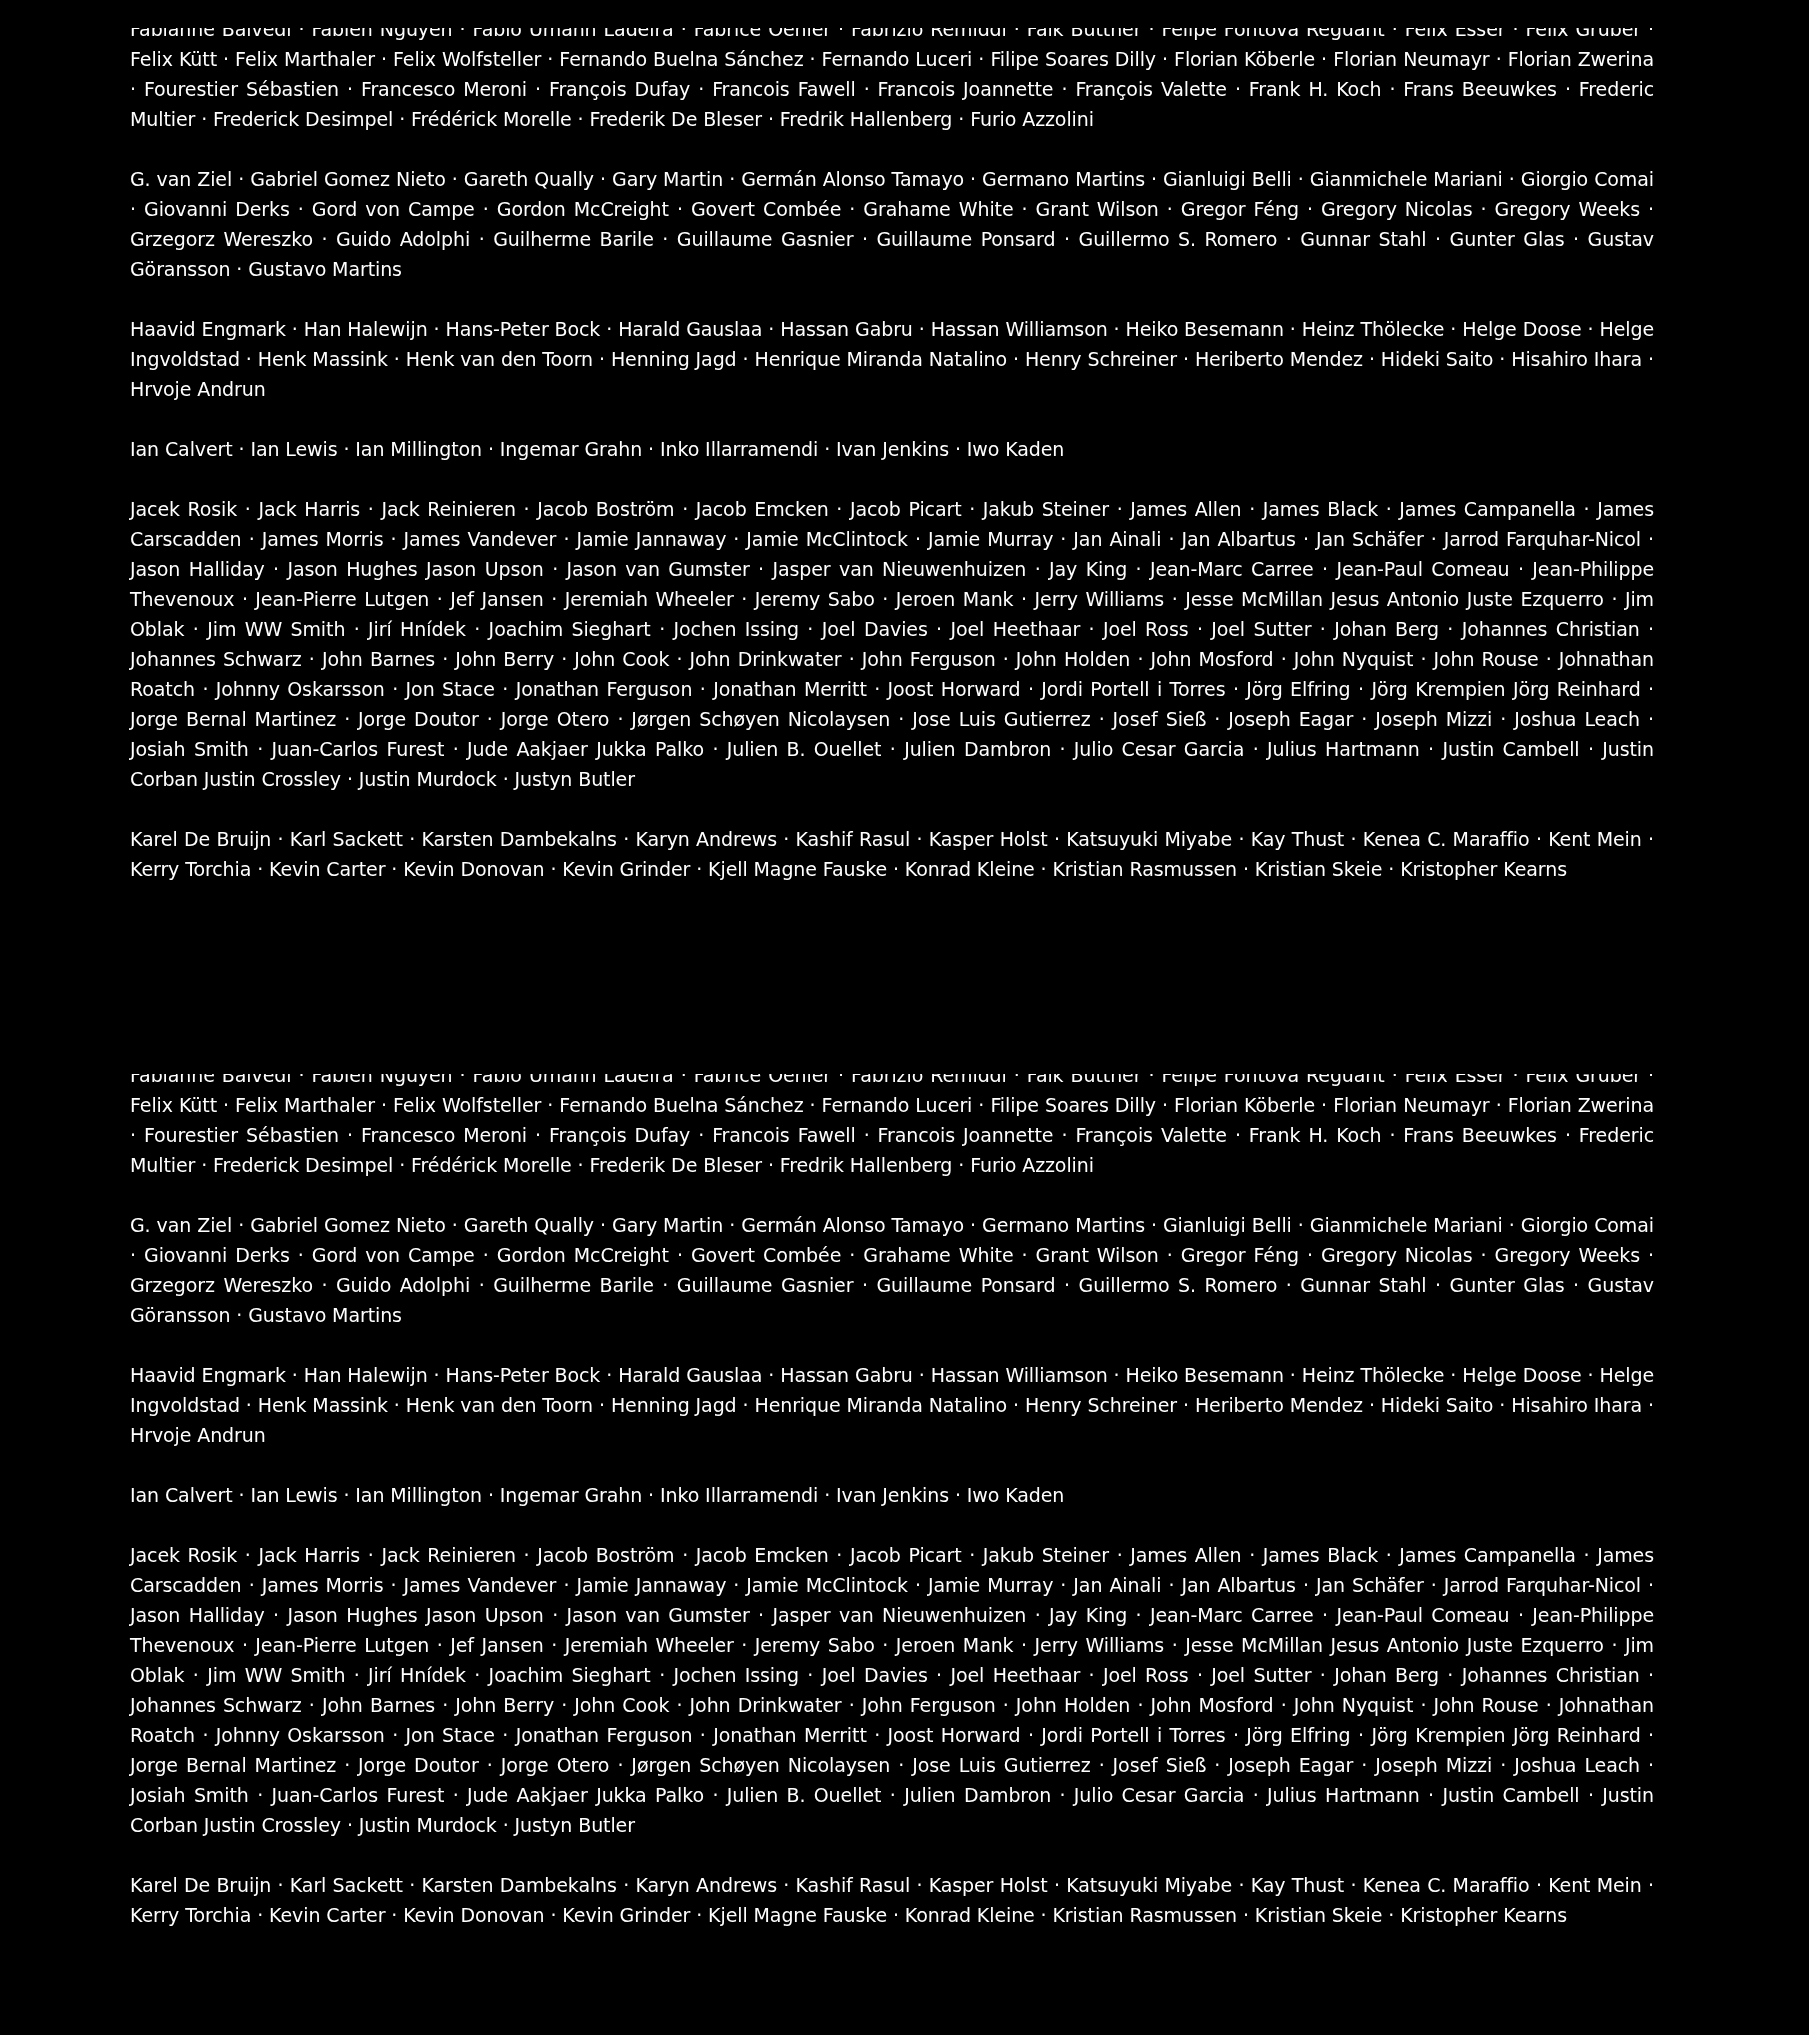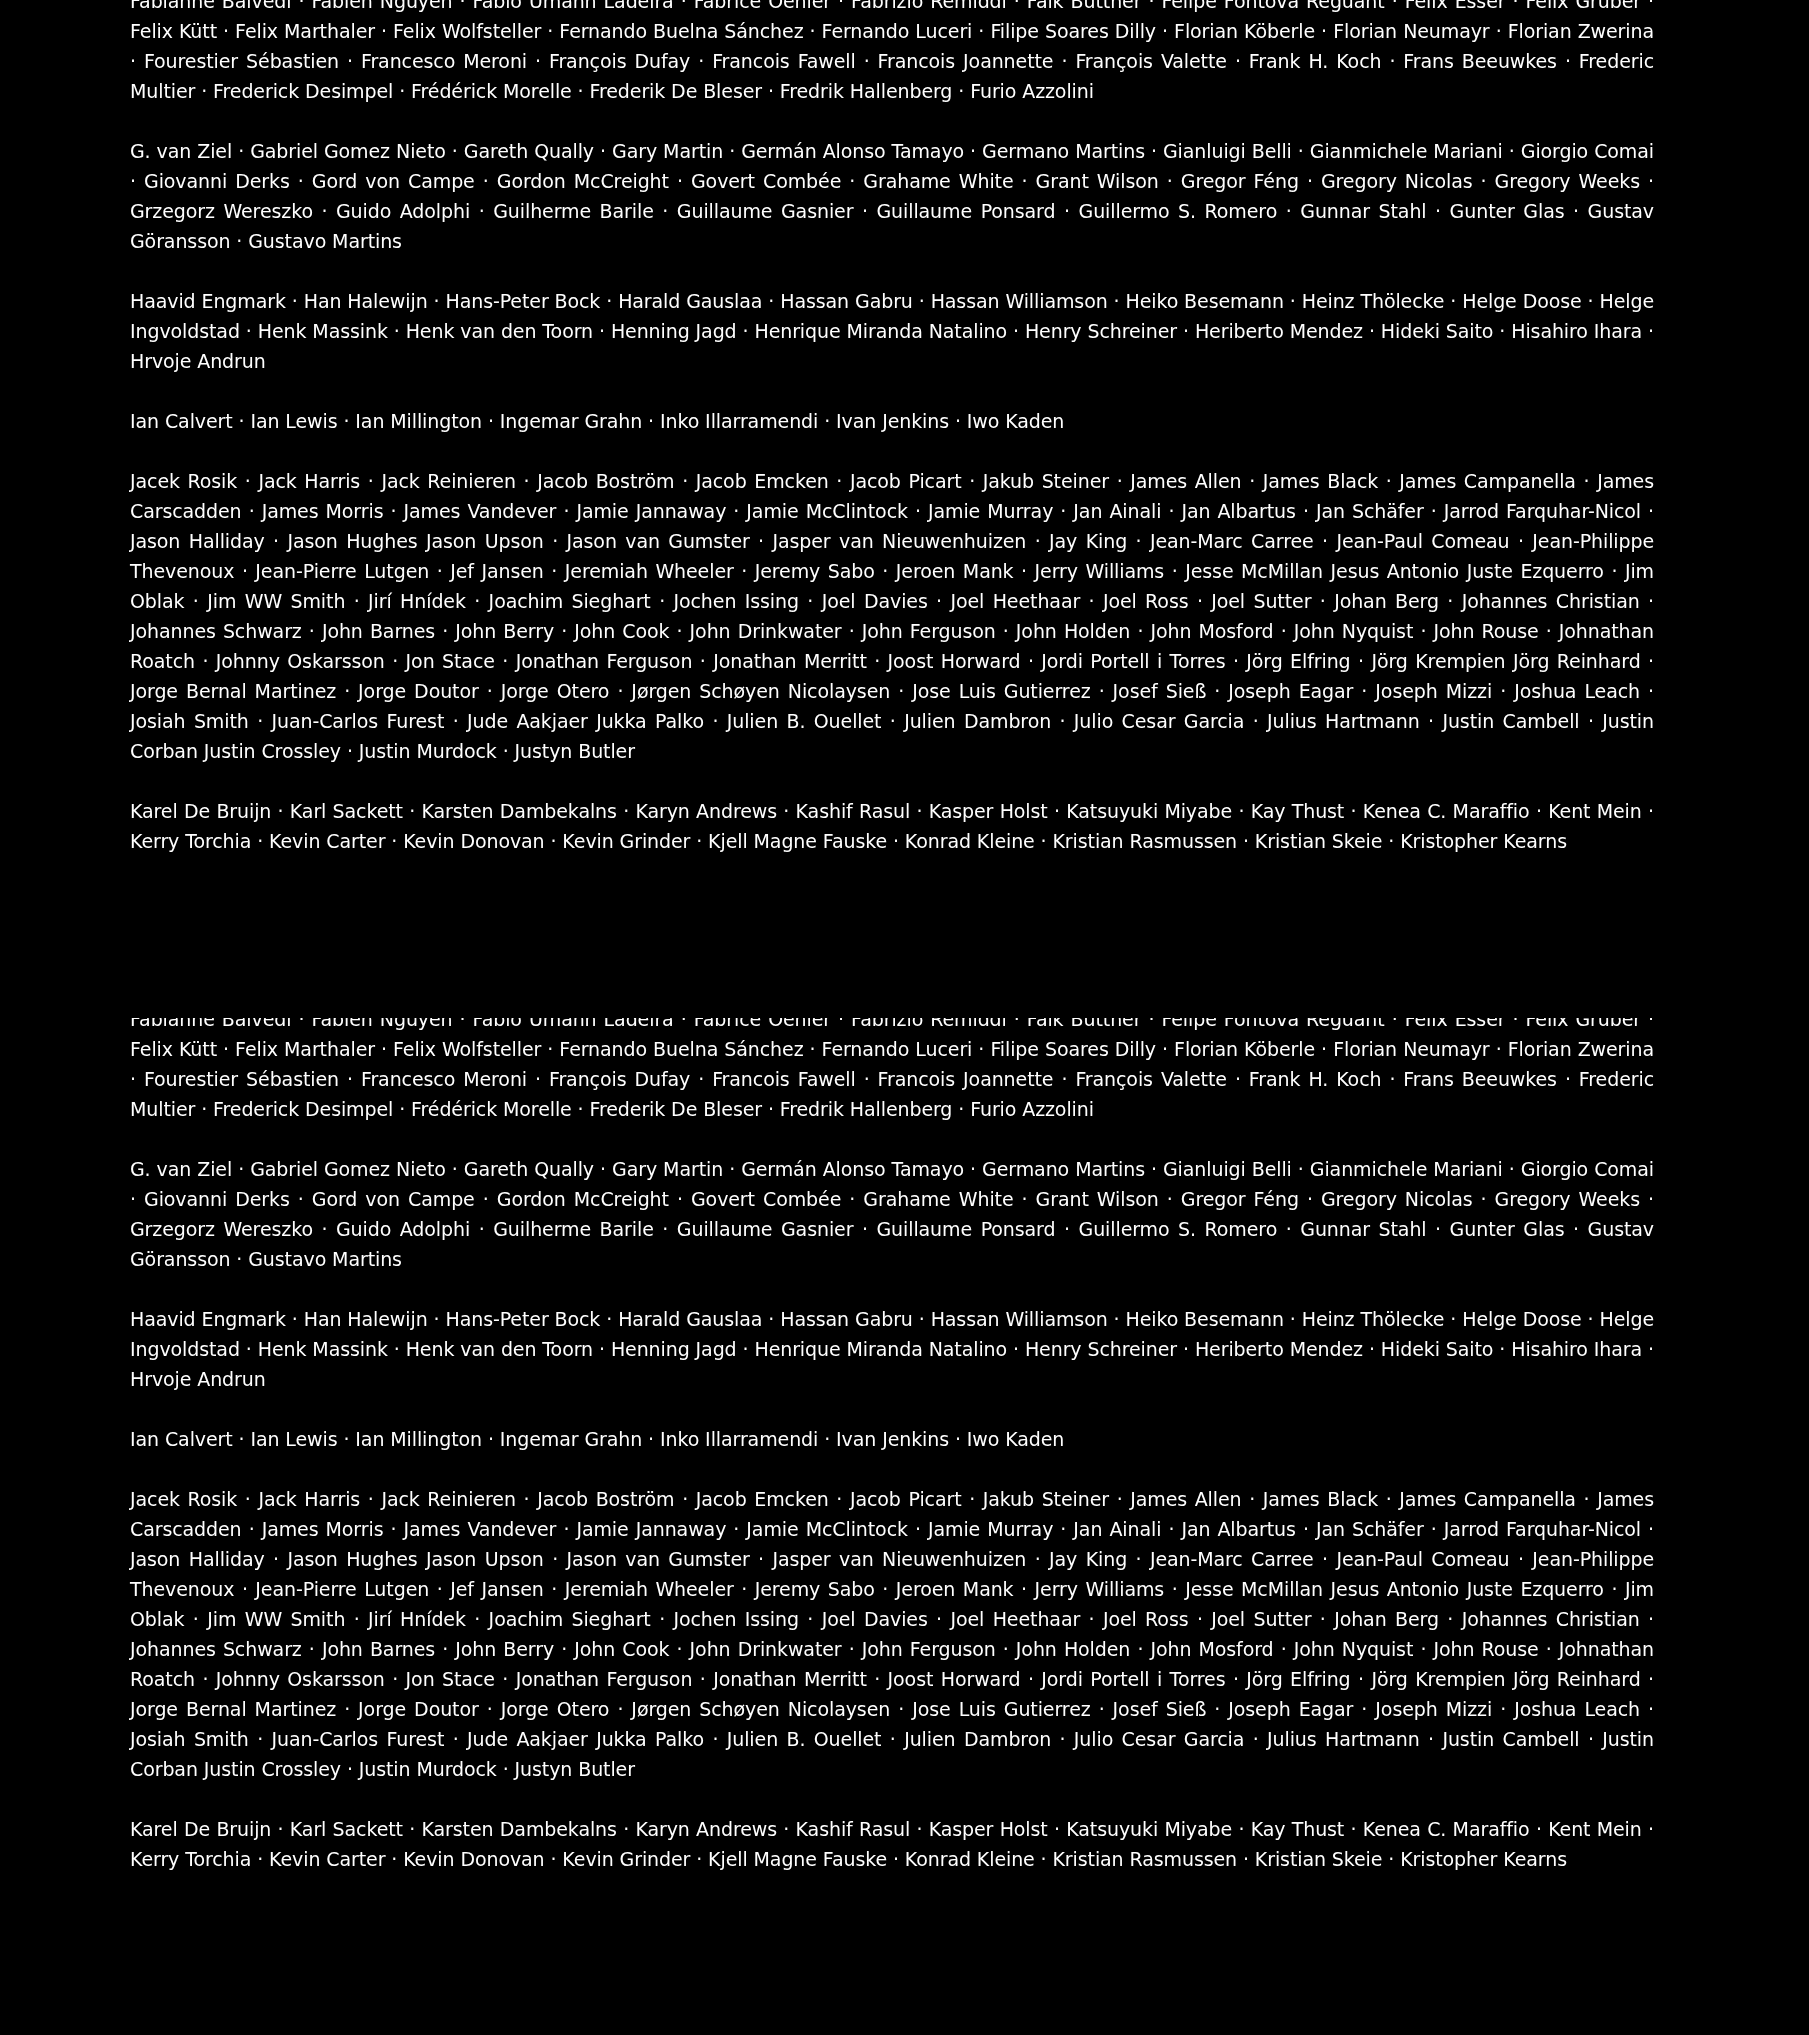--- a/index.html
+++ b/index.html
@@ -14,20 +14,21 @@
     font-family: "DejaVu Sans", sans-serif;
   }
   .page {
     width: 1809px;
     height: 2035px;
     background: #000000;
   }
   .viewport-copy {
     height: 1018px;
     overflow: hidden;
+    margin-top: 28px;
   }
   .credits-scroll {
     margin-top: -13.6px;            
     padding-left: 130px;
     padding-right: 155px;         
   }
   .credits-block {
     color: #ffffff;
     font-size: 19px;
     line-height: 30px;

